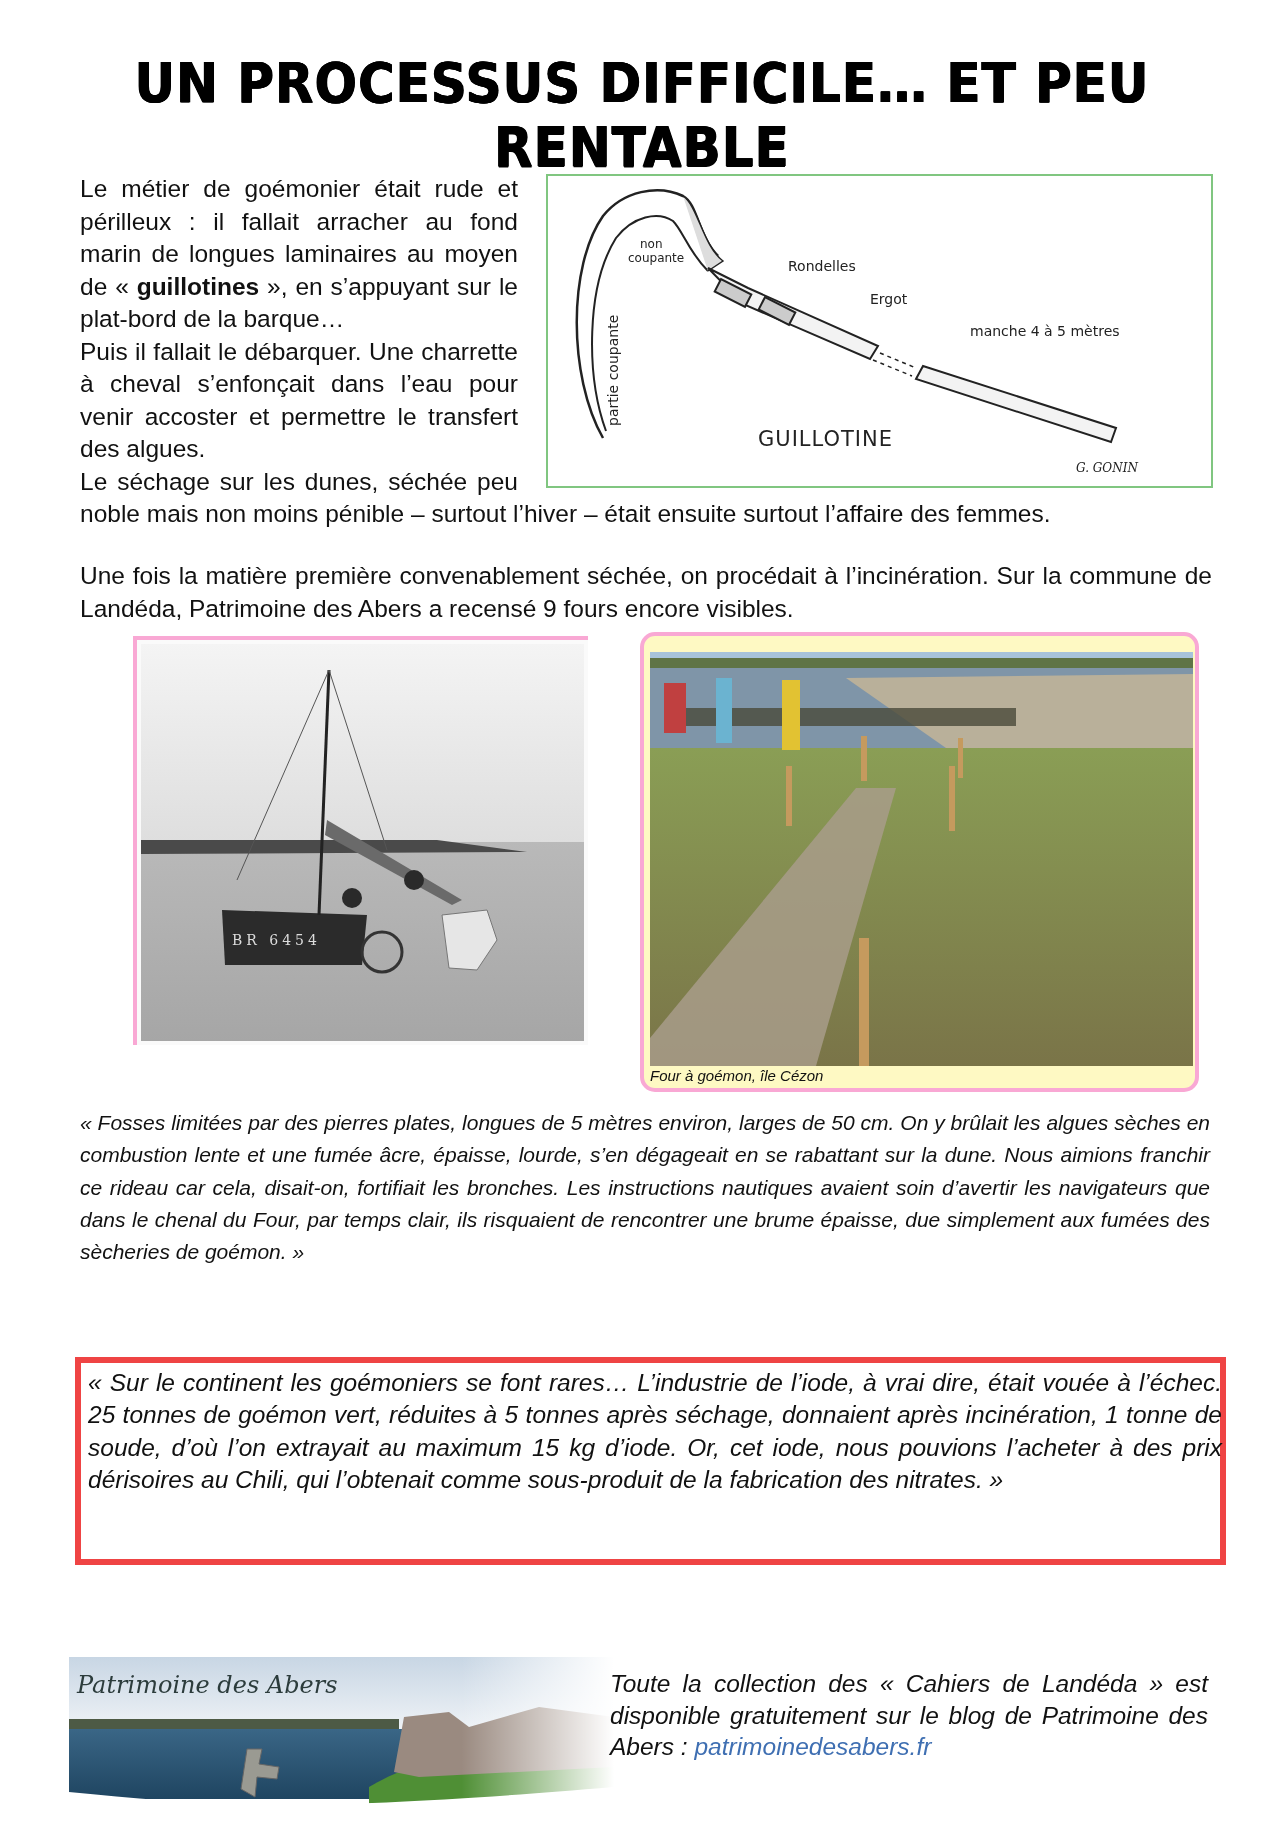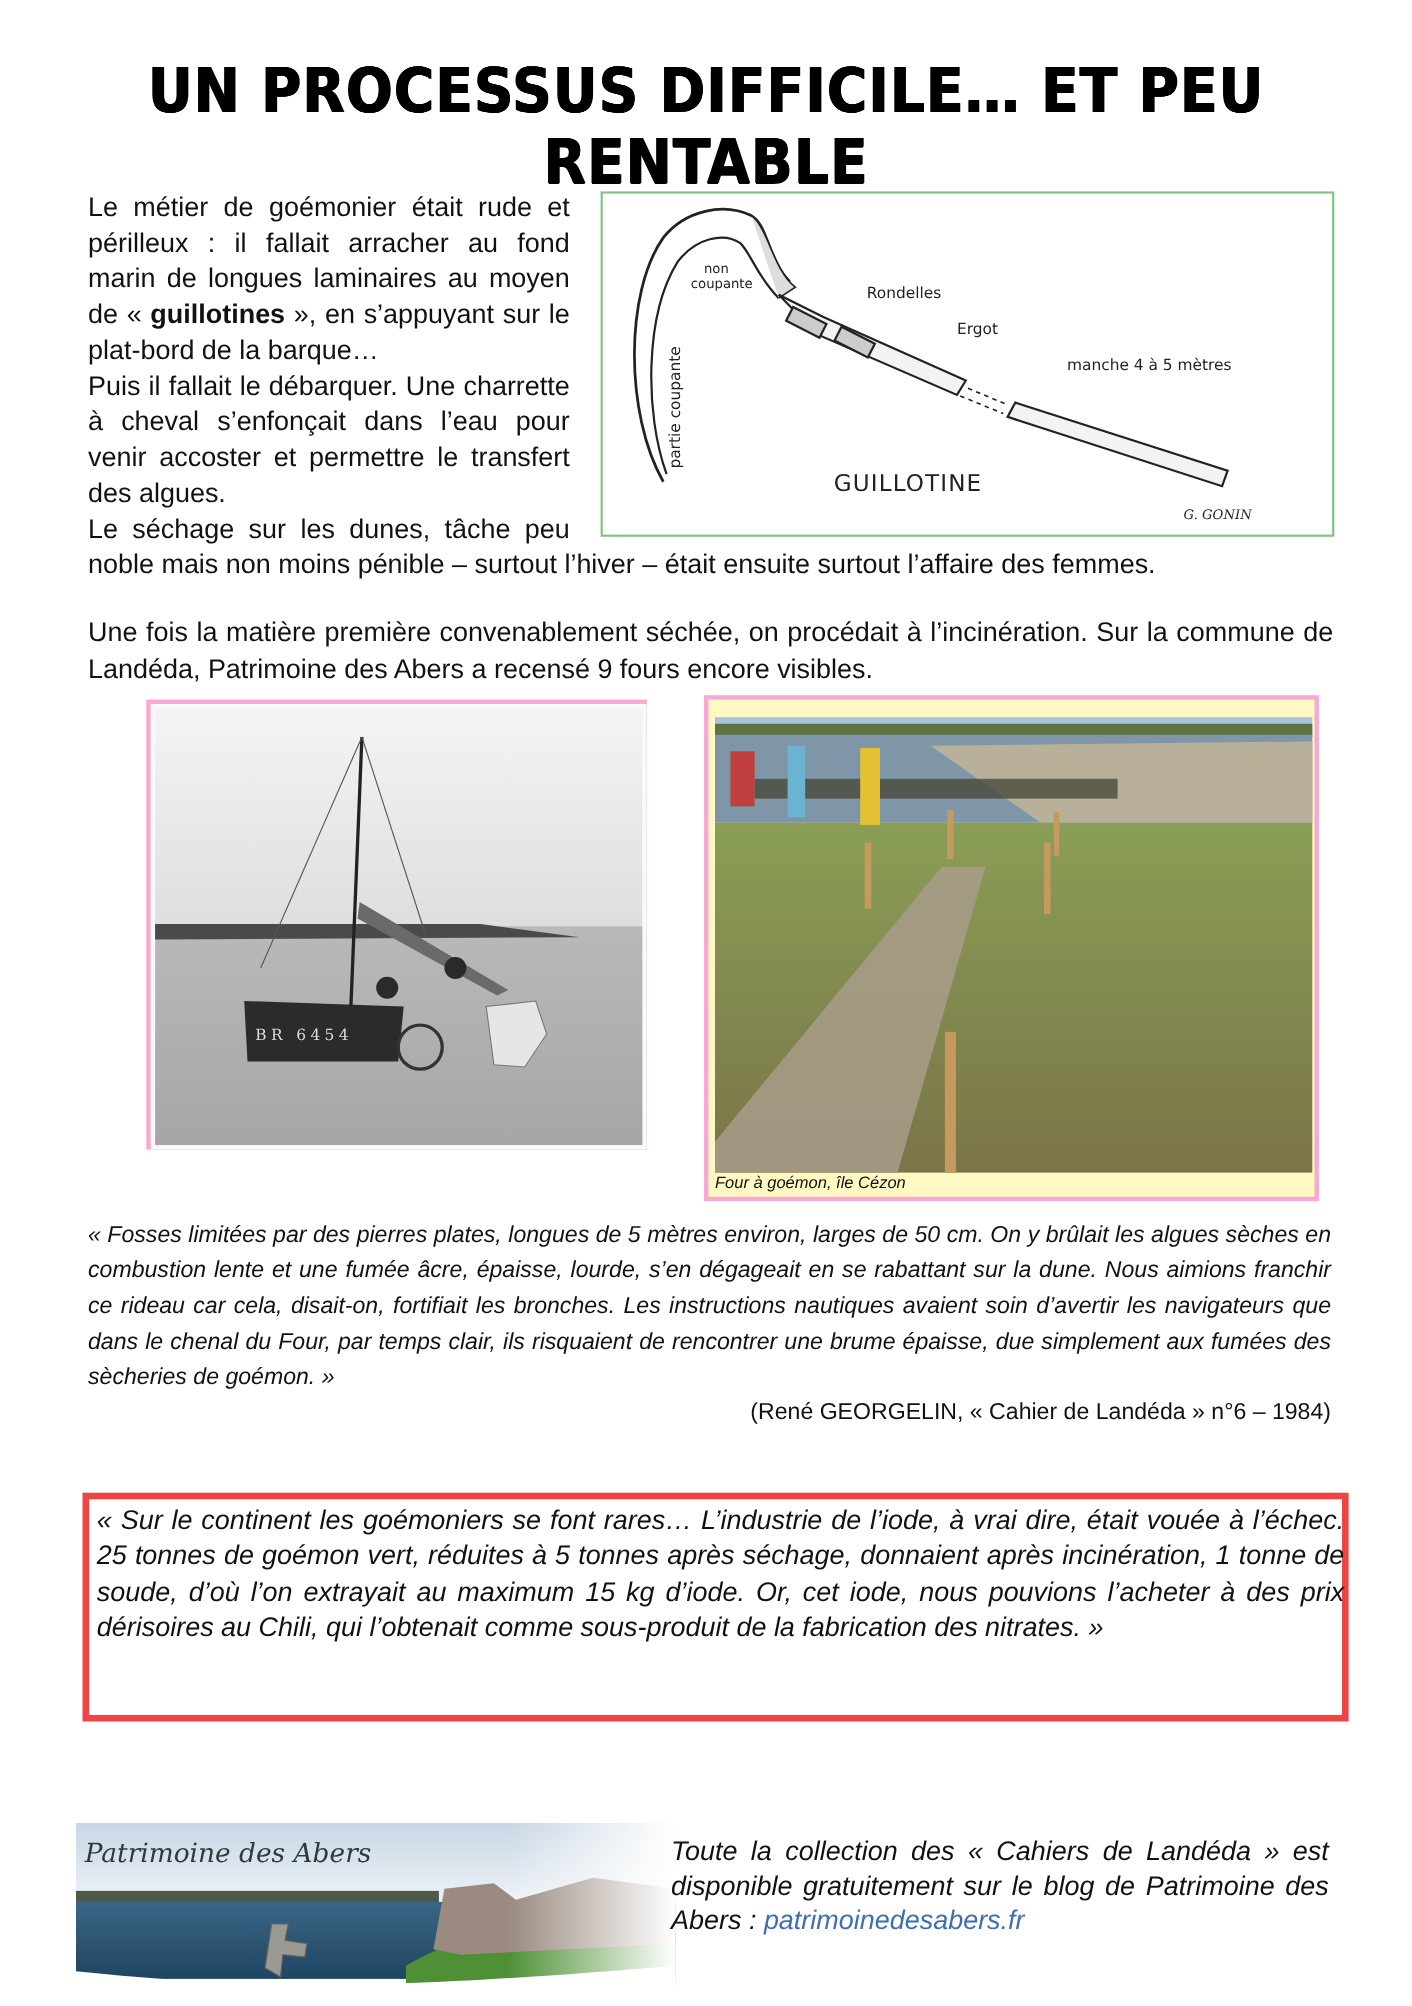--- a/index.html
+++ b/index.html
@@ -20,21 +20,21 @@
   }
   .intro { left: 80px; top: 173px; width: 1132px; }
   .float-fig {
     float: right; width: 667px; height: 314px; margin: 1px -1px 0 28px;
     box-sizing: border-box; border: 2px solid #80c680; background: #fff; position: relative;
   }
   .para2 { left: 80px; top: 560px; width: 1132px; }
 
   .photo-box { position: absolute; box-sizing: border-box; border: 4px solid #f9a8d4; background: #fef9c3; }
   .photo1 { left: 133px; top: 636px; width: 455px; height: 409px; }
-  .photo2 { left: 640px; top: 632px; width: 559px; height: 460px; }
+  .photo2 { left: 640px; top: 632px; width: 559px; height: 460px; border-radius: 15px; }
   .caption {
     position: absolute; left: 6px; bottom: 4px; font-style: italic; font-size: 15px; color: #111;
   }
 
   .quote1 { left: 80px; top: 1107px; width: 1130px; font-style: italic; font-size: 21px; line-height: 32.3px; }
   .source { display: block; text-align: right; font-style: normal; }
   .quote2-box {
     position: absolute; left: 75px; top: 1357px; width: 1151px; height: 208px;
     box-sizing: border-box; border: 6px solid #ef4444; background: #fff;
   }
@@ -73,21 +73,21 @@
       <text x="70" y="250" transform="rotate(-90 70 250)" font-family="DejaVu Sans, sans-serif" font-size="14" fill="#222">partie coupante</text>
       <text x="240" y="95" font-family="DejaVu Sans, sans-serif" font-size="14" fill="#222">Rondelles</text>
       <text x="322" y="128" font-family="DejaVu Sans, sans-serif" font-size="14" fill="#222">Ergot</text>
       <text x="422" y="160" font-family="DejaVu Sans, sans-serif" font-size="14" fill="#222">manche 4 à 5 mètres</text>
       <text x="210" y="270" font-family="DejaVu Sans, sans-serif" font-size="21" fill="#222" letter-spacing="1">GUILLOTINE</text>
       <text x="528" y="296" font-family="DejaVu Serif, serif" font-style="italic" font-size="12" fill="#222">G. GONIN</text>
     </svg>
   </div>
   <span>Le métier de goémonier était rude et périlleux : il fallait arracher au fond marin de longues laminaires au moyen de « </span><b>guillotines</b><span> », en s’appuyant sur le plat-bord de la barque…</span><br>
   <span>Puis il fallait le débarquer. Une charrette à cheval s’enfonçait dans l’eau pour venir accoster et permettre le transfert des algues.</span><br>
-  <span>Le séchage sur les dunes, tâche peu noble mais non moins pénible – surtout l’hiver – était ensuite surtout l’affaire des femmes.</span>
+  <span>Le séchage sur les dunes, séchée peu noble mais non moins pénible – surtout l’hiver – était ensuite surtout l’affaire des femmes.</span>
 </div>
 
 <div class="body-text para2">Une fois la matière première convenablement séchée, on procédait à l’incinération. Sur la commune de Landéda, Patrimoine des Abers a recensé 9 fours encore visibles.</div>
 
 <div class="photo-box photo1">
   <svg width="451" height="405" viewBox="0 0 451 405">
     <defs>
       <linearGradient id="skyBW" x1="0" y1="0" x2="0" y2="1">
         <stop offset="0" stop-color="#f4f4f4"></stop>
           <stop offset="1" stop-color="#dedede"></stop>
@@ -136,21 +136,20 @@
     <rect x="213" y="300" width="10" height="128" fill="#c59a5e"></rect>
     <rect x="18" y="45" width="22" height="50" fill="#c04040"></rect>
     <rect x="70" y="40" width="16" height="65" fill="#6bb3d0"></rect>
     <rect x="136" y="42" width="18" height="70" fill="#e2c232"></rect>
   </svg>
   <div class="caption">Four à goémon, île Cézon</div>
 </div>
 
 <div class="body-text quote1">
   <span>« Fosses limitées par des pierres plates, longues de 5 mètres environ, larges de 50 cm. On y brûlait les algues sèches en combustion lente et une fumée âcre, épaisse, lourde, s’en dégageait en se rabattant sur la dune. Nous aimions franchir ce rideau car cela, disait-on, fortifiait les bronches. Les instructions nautiques avaient soin d’avertir les navigateurs que dans le chenal du Four, par temps clair, ils risquaient de rencontrer une brume épaisse, due simplement aux fumées des sècheries de goémon. »</span>
-  <span class="source">(René GEORGELIN, « Cahier de Landéda » n°6 – 1984)</span>
 </div>
 
 <div class="quote2-box">
   <div class="quote2">
     <span>« Sur le continent les goémoniers se font rares… L’industrie de l’iode, à vrai dire, était vouée à l’échec. 25 tonnes de goémon vert, réduites à 5 tonnes après séchage, donnaient après incinération, 1 tonne de soude, d’où l’on extrayait au maximum 15 kg d’iode. Or, cet iode, nous pouvions l’acheter à des prix dérisoires au Chili, qui l’obtenait comme sous-produit de la fabrication des nitrates. »</span>
   </div>
 </div>
 
 <div class="banner">
   <svg width="545" height="153" viewBox="0 0 545 153">

